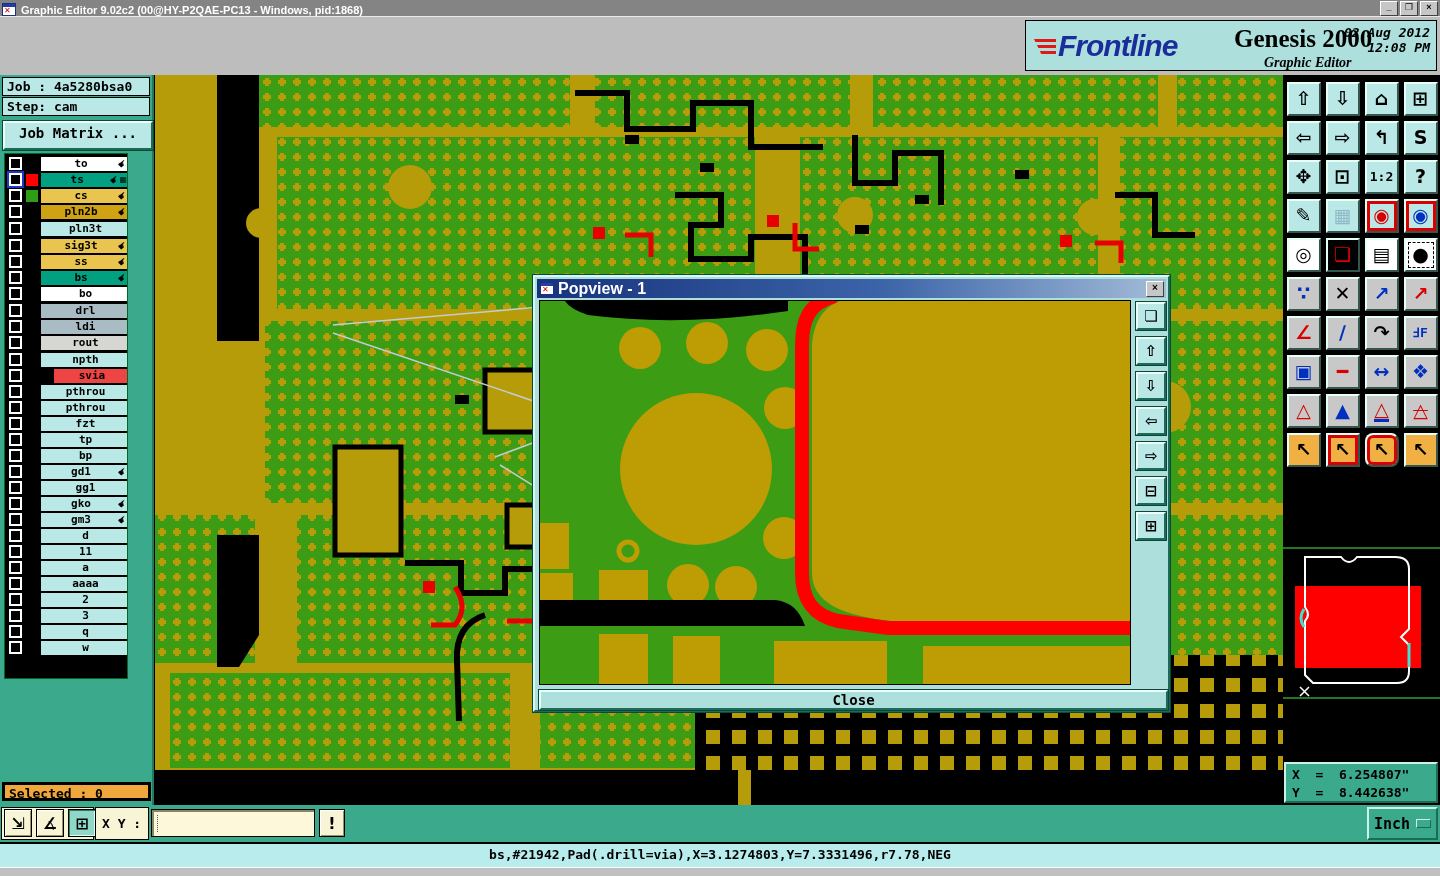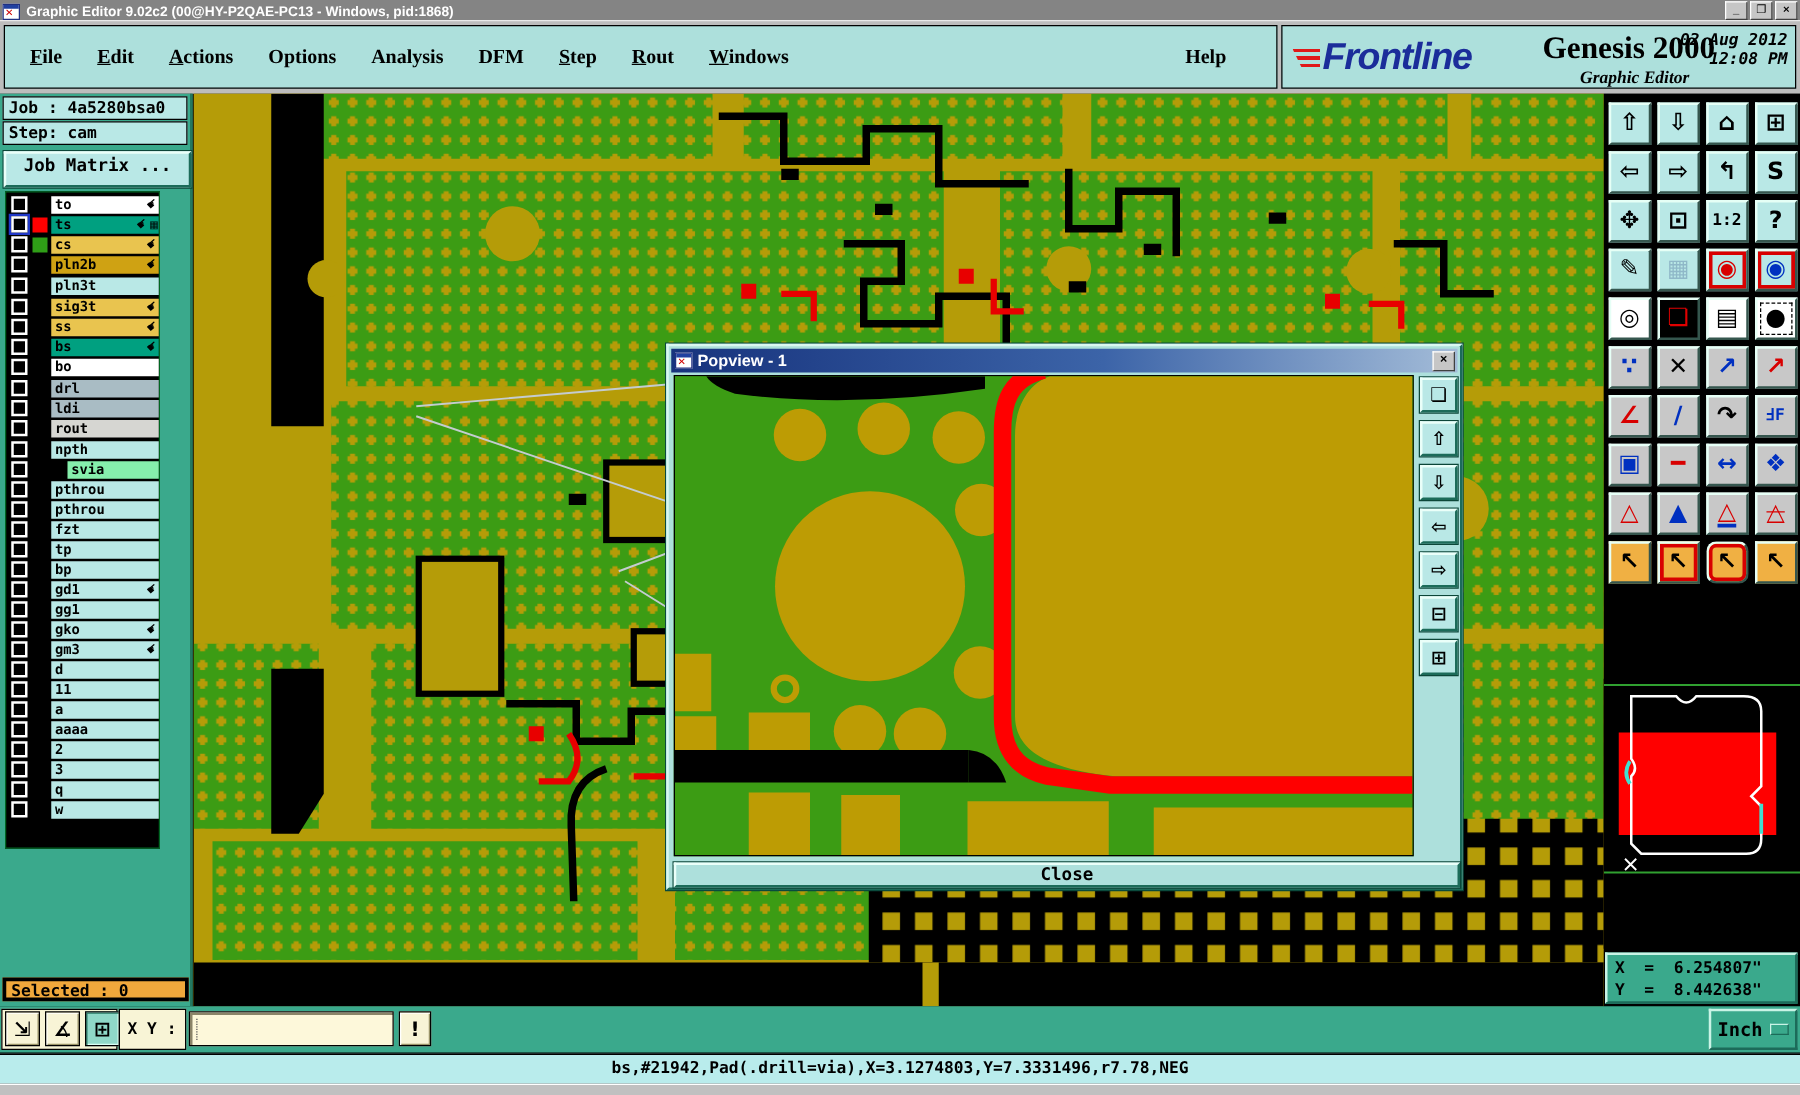--- a/index.html
+++ b/index.html
@@ -34,21 +34,21 @@
          font-weight:bold;font-style:italic;font-size:13px;color:#000;line-height:15px;white-space:pre;}
 
   
   .sidebar{left:0;top:75px;width:154px;height:730px;background:#3aa98c;border-right:2px solid #23785f;box-sizing:border-box;}
   .sbox{position:absolute;left:2px;width:148px;height:19px;background:#b9e8e6;border:1px solid #000;
         font-size:13px;line-height:17px;padding-left:4px;box-sizing:border-box;color:#000;white-space:pre;}
   .matrixbtn{position:absolute;left:3px;top:46px;width:146px;height:25px;background:#b9e8e6;
              border:2px solid;border-color:#eafff9 #1c6b59 #1c6b59 #eafff9;box-shadow:0 0 0 1px #0c4638;
              font-size:14px;text-align:center;line-height:21px;color:#000;}
   .layerpanel{position:absolute;left:4px;top:78px;width:124px;height:526px;background:#000;border:1px solid #062;padding-top:2px;box-sizing:border-box;}
-  .lrow{height:15px;margin-bottom:1px;display:flex;align-items:center;}
+  .lrow{height:15px;margin-bottom:1px;display:flex;align-items:center;text-align:center;}
   .lrow.gap{margin-top:2px;}
   .lchk{width:9px;height:9px;border:2px solid #fff;background:#000;margin-left:4px;flex:0 0 auto;}
   .lchk.blue{box-shadow:0 0 0 2px #2038c8;}
   .lsw{width:12px;height:12px;margin-left:4px;flex:0 0 auto;}
   .llab{margin-left:3px;width:86px;height:14px;font-family:"DejaVu Sans Mono","Liberation Mono",monospace;
         font-weight:bold;font-size:11px;line-height:14px;color:#000;padding-left:3px;box-sizing:border-box;
         display:flex;align-items:center;}
   .ltxt{flex:1 1 auto;}
   .hand{font-family:"DejaVu Sans",sans-serif;font-size:10px;transform:rotate(-40deg);display:inline-block;line-height:10px;}
   .lgrid{font-family:"DejaVu Sans",sans-serif;font-size:8px;line-height:8px;}
@@ -94,21 +94,21 @@
   .statusbar{left:0;top:843px;width:1440px;height:24px;background:#b9ecec;border-top:1px solid #000;box-sizing:border-box;
              text-align:center;font-size:13px;line-height:22px;color:#000;}
   .footer{left:0;top:867px;width:1440px;height:9px;background:#c0c0c0;border-top:1px solid #fff;box-sizing:border-box;}
 
   
   .popup{left:533px;top:275px;width:637px;height:437px;background:#ade0dc;
          border:2px solid;border-color:#d9f8f0 #1c6b59 #1c6b59 #d9f8f0;box-sizing:border-box;box-shadow:0 0 0 1px #0a4a3c;}
   .ptitle{position:absolute;left:2px;top:2px;width:629px;height:19px;
           background:linear-gradient(90deg,#17337d 0%,#3c64a8 55%,#a3bcd8 100%);
           display:flex;align-items:center;padding-left:3px;box-sizing:border-box;}
-  .ptext{color:#fff;font-weight:bold;font-size:13px;margin-left:4px;}
+  .ptext{color:#fff;font-weight:bold;font-size:16px;margin-left:4px;}
   .pclose{margin-left:auto;margin-right:2px;width:16px;height:14px;background:#c6c6c6;
           border:1px solid;border-color:#fff #404040 #404040 #fff;font-size:10px;line-height:12px;text-align:center;font-weight:bold;}
   .pcontent{position:absolute;left:4px;top:23px;width:592px;height:385px;border:1px solid #000;box-sizing:border-box;background:#3c9c14;}
   .pside{position:absolute;left:601px;top:25px;width:32px;}
   .pbtn{width:30px;height:28px;margin-bottom:7px;background:#b9e8e6;border:2px solid;
         border-color:#eafff9 #1c6b59 #1c6b59 #eafff9;box-shadow:0 0 0 1px #0c4638;box-sizing:border-box;
         display:flex;align-items:center;justify-content:center;font-family:"DejaVu Sans",sans-serif;font-weight:bold;font-size:15px;color:#000;}
   .pclosebar{position:absolute;left:4px;top:413px;width:629px;height:20px;background:#ade0dc;
              border:2px solid;border-color:#eafff9 #1c6b59 #1c6b59 #eafff9;box-shadow:0 0 0 1px #0c4638;box-sizing:border-box;
              text-align:center;font-size:14px;line-height:16px;color:#000;}
@@ -120,32 +120,20 @@
   <span class="winicon"></span>
   <span class="titletext">Graphic Editor 9.02c2 (00@HY-P2QAE-PC13 - Windows, pid:1868)</span>
   <span class="wctrls">
       <span class="wbtn">_</span>
       <span class="wbtn">❐</span>
       <span class="wbtn">×</span>
     </span>
 </div>
 
 <div class="abs menuwrap">
-  <div class="menupanel">
-      <div class="mitem"><u>F</u>ile</div>
-      <div class="mitem"><u>E</u>dit</div>
-      <div class="mitem"><u>A</u>ctions</div>
-      <div class="mitem">Options</div>
-      <div class="mitem">Analysis</div>
-      <div class="mitem">DFM</div>
-      <div class="mitem"><u>S</u>tep</div>
-      <div class="mitem"><u>R</u>out</div>
-      <div class="mitem"><u>W</u>indows</div>
-      <div class="mitem mhelp">Help</div>
-    </div>
   <div class="logopanel">
     <span class="speed"></span>
     <span class="fltext">Frontline</span>
     <span class="genesis">Genesis 2000</span>
     <span class="gsub">Graphic Editor</span>
     <span class="gdate"><span>02 Aug 2012</span>
 <span>12:08 PM</span></span>
   </div>
 </div>
 
@@ -249,21 +237,21 @@
       <div class="lrow gap">
         <span class="lchk"></span>
         <span class="lsw" style="background: transparent;"></span>
         <span class="llab" style="background: rgb(185, 232, 230);">
           <span class="ltxt">npth</span>
         </span>
       </div>
       <div class="lrow">
         <span class="lchk"></span>
         <span class="lsw" style="background: transparent;"></span>
-        <span class="llab" style="background: #86efac; margin-left: 16px;">
+        <span class="llab" style="background: #ef4444; margin-left: 16px;">
           <span class="ltxt">svia</span>
         </span>
       </div>
       <div class="lrow">
         <span class="lchk"></span>
         <span class="lsw" style="background: transparent;"></span>
         <span class="llab" style="background: rgb(185, 232, 230);">
           <span class="ltxt">pthrou</span>
         </span>
       </div>

